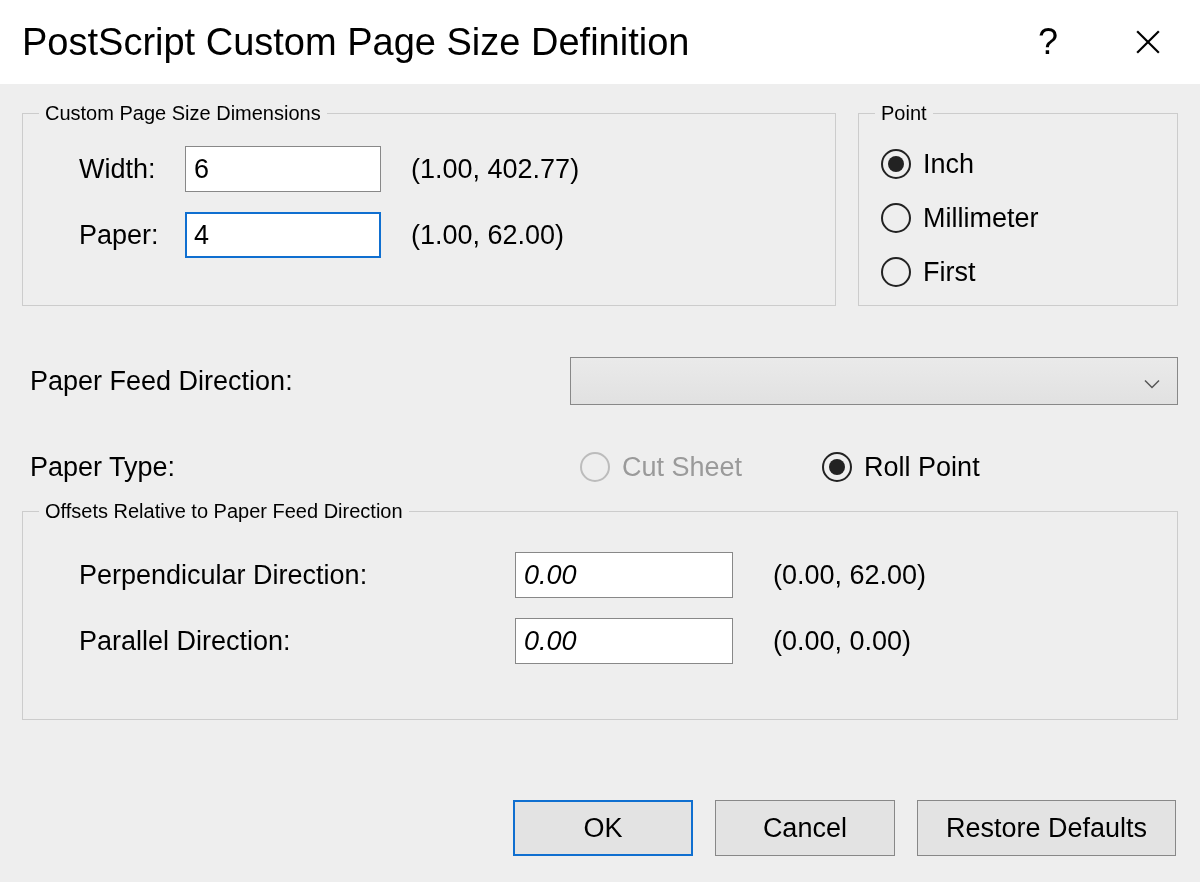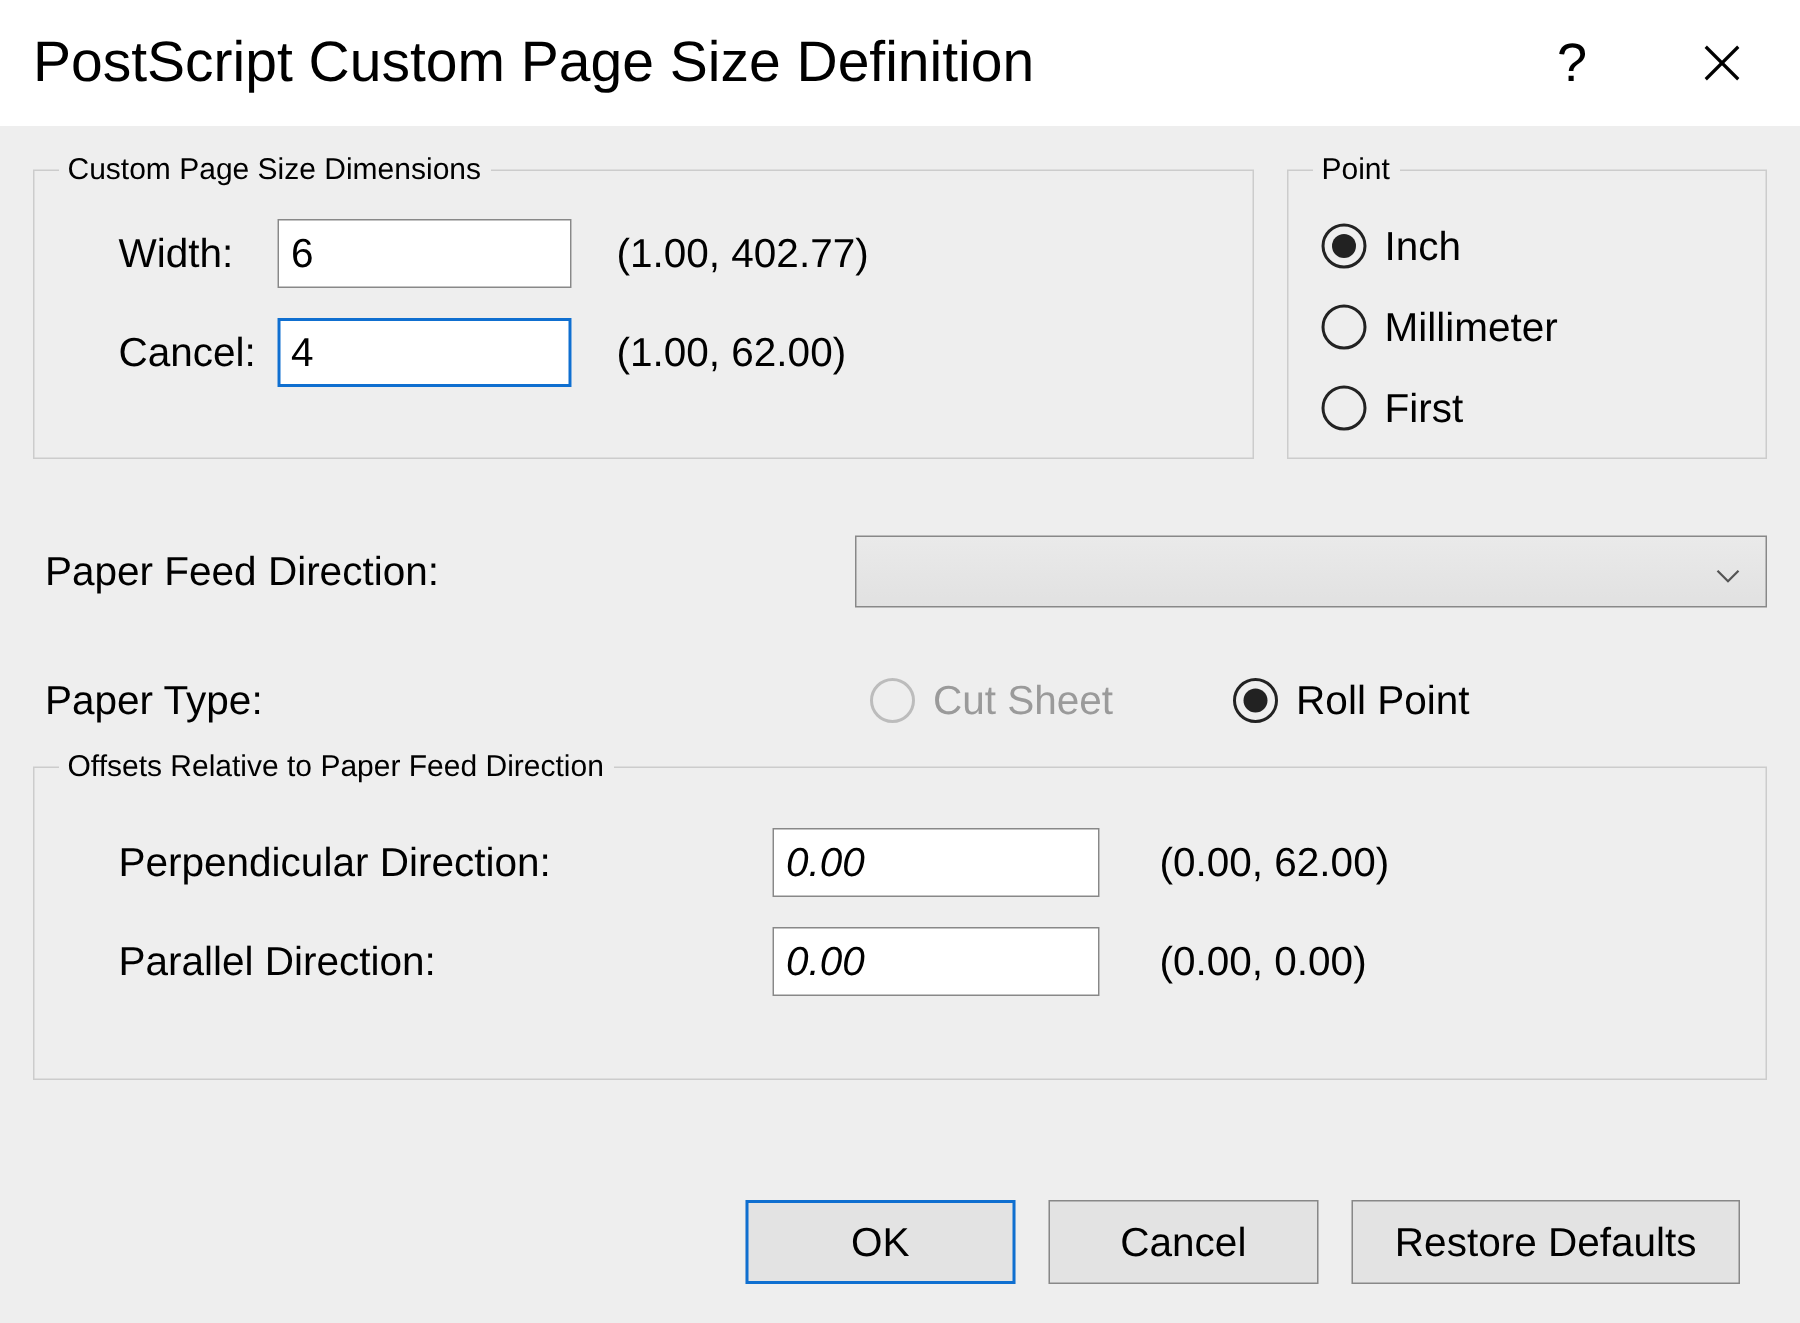--- a/index.html
+++ b/index.html
@@ -164,21 +164,21 @@
     margin-top: 10px;
   }
   .off-row:first-of-type { margin-top: 12px; }
   .off-label { width: 470px; padding-left: 34px; }
   .off-row input.text { width: 218px; font-style: italic; }
   .off-range { margin-left: 40px; }
 
   
   .button-row {
     position: absolute;
-    left: 0; right: 16px; bottom: 26px;
+    left: 0; right: 0; bottom: 26px;
     display: flex;
     justify-content: flex-end;
     padding-right: 24px;
     gap: 22px;
     margin-left: 35px;
   }
   button.btn {
     height: 56px;
     min-width: 180px;
     border: 1px solid #888;
@@ -211,21 +211,21 @@
 <div class="body-area">
 
   <fieldset id="grp-dims" class="group">
     <legend>Custom Page Size Dimensions</legend>
     <div class="dim-row">
       <span class="dim-label">Width:</span>
       <input class="text" value="6" style="">
       <span class="dim-range">(1.00, 402.77)</span>
     </div>
     <div class="dim-row">
-      <span class="dim-label">Cancel:</span>
+      <span class="dim-label">Paper:</span>
       <input class="text focused" value="4" style="">
       <span class="dim-range">(1.00, 62.00)</span>
     </div>
   </fieldset>
 
   <fieldset id="grp-unit" class="group">
     <legend>Point</legend>
     <div class="radio-row">
       <span class="radio-circle checked"></span>
       <span>Inch</span>

